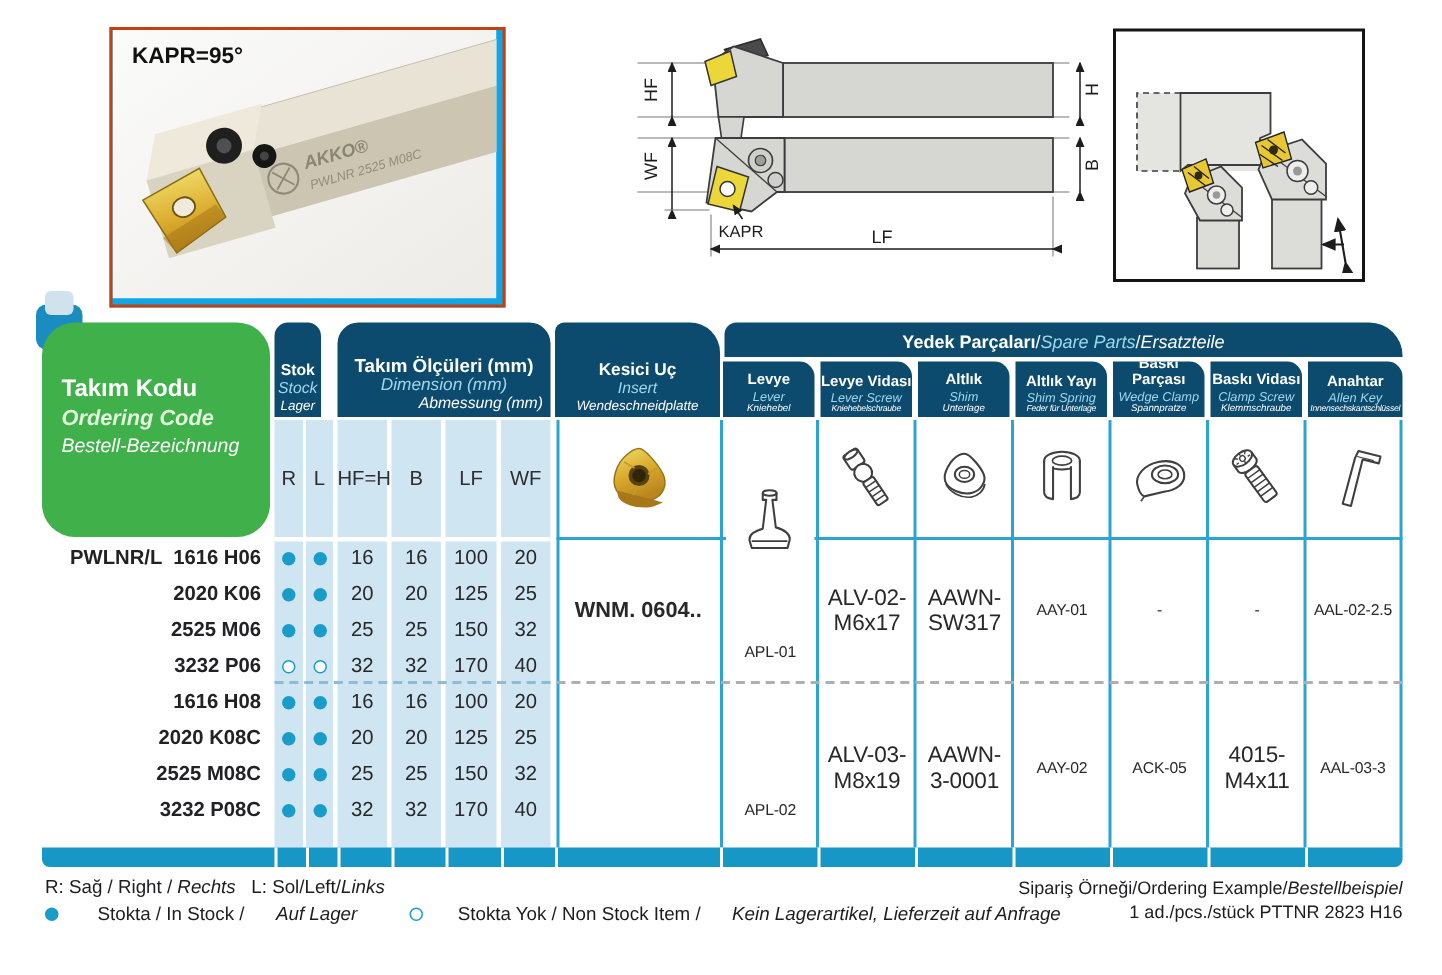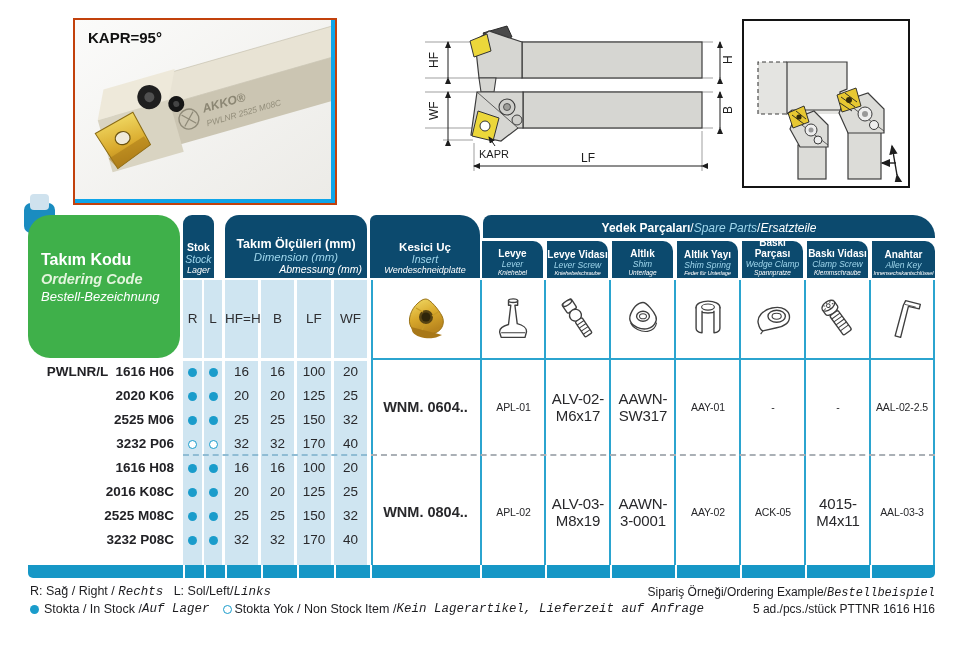--- a/index.html
+++ b/index.html
@@ -56,21 +56,21 @@
   .col-r{left:155px;width:19px;} .col-l{left:176px;width:18px;} .col-hf{left:197px;width:33px;}
   .col-b{left:233px;width:33px;} .col-lf{left:269px;width:34px;} .col-wf{left:306px;width:33px;}
   .wline{position:absolute;left:155px;top:158px;width:184px;height:3px;background:#fff;}
 
   .dim-label{position:absolute;top:80px;height:78px;line-height:78px;text-align:center;font-size:13.5px;color:#2e2e31;}
 
   .vline{position:absolute;top:80px;height:285px;width:2px;background:#2ba4cf;}
   .hline{position:absolute;left:343px;top:158px;width:564px;height:2px;background:#2ba4cf;}
 
   .icon-cell{position:absolute;top:80px;height:78px;display:flex;align-items:center;justify-content:center;background:#fff;}
-  .gc0{left:456px;width:59px;} .gc1{left:520px;width:60px;} .gc2{left:585px;width:60px;}
+  .gc0{left:456px;width:59px;margin-top:28px;} .gc1{left:520px;width:60px;} .gc2{left:585px;width:60px;}
   .gc3{left:650px;width:60px;} .gc4{left:715px;width:60px;} .gc5{left:780px;width:60px;} .gc6{left:845px;width:58px;}
   .insert-img-cell{position:absolute;left:345px;top:80px;width:105px;height:78px;display:flex;align-items:center;justify-content:center;background:#fff;}
 
   .cell{position:absolute;height:24px;line-height:24px;text-align:center;font-size:13.5px;}
   .r0{top:160px;} .r1{top:184px;} .r2{top:208px;} .r3{top:232px;}
   .r4{top:256px;} .r5{top:280px;} .r6{top:304px;} .r7{top:328px;}
   .row-label{left:0;width:146px;text-align:right;font-weight:bold;font-size:13.5px;white-space:pre;padding-right:6px;color:#222226;}
   .dotc{display:flex;align-items:center;justify-content:center;}
   .dot{width:9px;height:9px;border-radius:50%;box-sizing:border-box;}
   .dot-filled{background:#1a9ccb;}
@@ -83,22 +83,22 @@
 
   .dash-lb{position:absolute;left:155px;top:254px;width:184px;height:0;border-top:2px dashed #8fbcd4;}
   .dash-w{position:absolute;left:343px;top:254px;width:564px;height:0;border-top:2px dashed #aab0b6;}
 
   .bbar{position:absolute;left:0;top:365px;width:907px;height:13px;background:#1697c6;border-radius:0 0 5px 5px;}
   .tick{position:absolute;top:0;width:2px;height:13px;background:#fff;}
 
   
   .f-line{position:absolute;font-size:12.5px;color:#1d1d20;}
   .f1{left:30px;top:584px;}
-  .f2{left:30px;top:602px;display:flex;align-items:center;}
-  .f-it{font-style:italic;font-family:Liberation Mono, monospace;}
+  .f2{left:30px;top:602px;display:flex;align-items:center;gap:21px;}
+  .f-it{font-style:italic;}
   .legend-dot{display:inline-block;width:9px;height:9px;border-radius:50%;margin:0 5px 0 0;box-sizing:border-box;}
   .legend-dot.open{border:1.5px solid #1a9ccb;background:#fff;margin-left:14px;margin-right:2px;}
   .legend-dot.fill{background:#1a9ccb;}
   .f-ex{position:absolute;right:26px;top:584px;text-align:right;font-size:12px;line-height:16px;color:#1d1d20;}
 
   svg text{font-family:"Liberation Sans", sans-serif;}
 </style>
 </head>
 <body>
 
@@ -396,21 +396,21 @@
         <div class="vline" style="left: 776px;"></div>
         <div class="vline" style="left: 841px;"></div>
         <div class="vline" style="left: 905px;"></div>
       </div>
 
     <div class="cell row-label r0">PWLNR/L  1616 H06</div>
     <div class="cell row-label r1">2020 K06</div>
     <div class="cell row-label r2">2525 M06</div>
     <div class="cell row-label r3">3232 P06</div>
     <div class="cell row-label r4">1616 H08</div>
-    <div class="cell row-label r5">2016 K08C</div>
+    <div class="cell row-label r5">2020 K08C</div>
     <div class="cell row-label r6">2525 M08C</div>
     <div class="cell row-label r7">3232 P08C</div>
 
     <div class="cell dotc col-r r0">
         <span class="dot dot-filled"></span>
       </div>
     <div class="cell dotc col-l r0">
         <span class="dot dot-filled"></span>
       </div>
     <div class="cell dotc col-r r1">
@@ -491,21 +491,20 @@
 
     <div class="grp grp-insert grow1">WNM. 0604..</div>
     <div class="grp gc0 grow1">APL-01</div>
     <div class="grp gc1 grow1 tight">ALV-02-M6x17</div>
     <div class="grp gc2 grow1 tight">AAWN-SW317</div>
     <div class="grp gc3 grow1">AAY-01</div>
     <div class="grp gc4 grow1">-</div>
     <div class="grp gc5 grow1">-</div>
     <div class="grp gc6 grow1">AAL-02-2.5</div>
 
-    <div class="grp grp-insert grow2">WNM. 0804..</div>
     <div class="grp gc0 grow2">APL-02</div>
     <div class="grp gc1 grow2 tight">ALV-03-M8x19</div>
     <div class="grp gc2 grow2 tight">AAWN-3-0001</div>
     <div class="grp gc3 grow2">AAY-02</div>
     <div class="grp gc4 grow2">ACK-05</div>
     <div class="grp gc5 grow2 tight">4015-M4x11</div>
     <div class="grp gc6 grow2">AAL-03-3</div>
 
     <div class="dash-lb"></div>
     <div class="dash-w"></div>
@@ -534,16 +533,16 @@
   <div class="f-line f2">
     <span class="legend-dot fill"></span>
     <span>Stokta / In Stock /</span>
       <span class="f-it">Auf Lager</span>
     <span class="legend-dot open"></span>
     <span>Stokta Yok / Non Stock Item / </span>
       <span class="f-it">Kein Lagerartikel, Lieferzeit auf Anfrage</span>
   </div>
   <div class="f-ex">
     <div><span>Sipariş Örneği/Ordering Example/</span><span class="f-it">Bestellbeispiel</span></div>
-    <div>5 ad./pcs./stück PTTNR 1616 H16</div>
+    <div>1 ad./pcs./stück PTTNR 2823 H16</div>
   </div>
 
 </div>
 
 </body></html>

